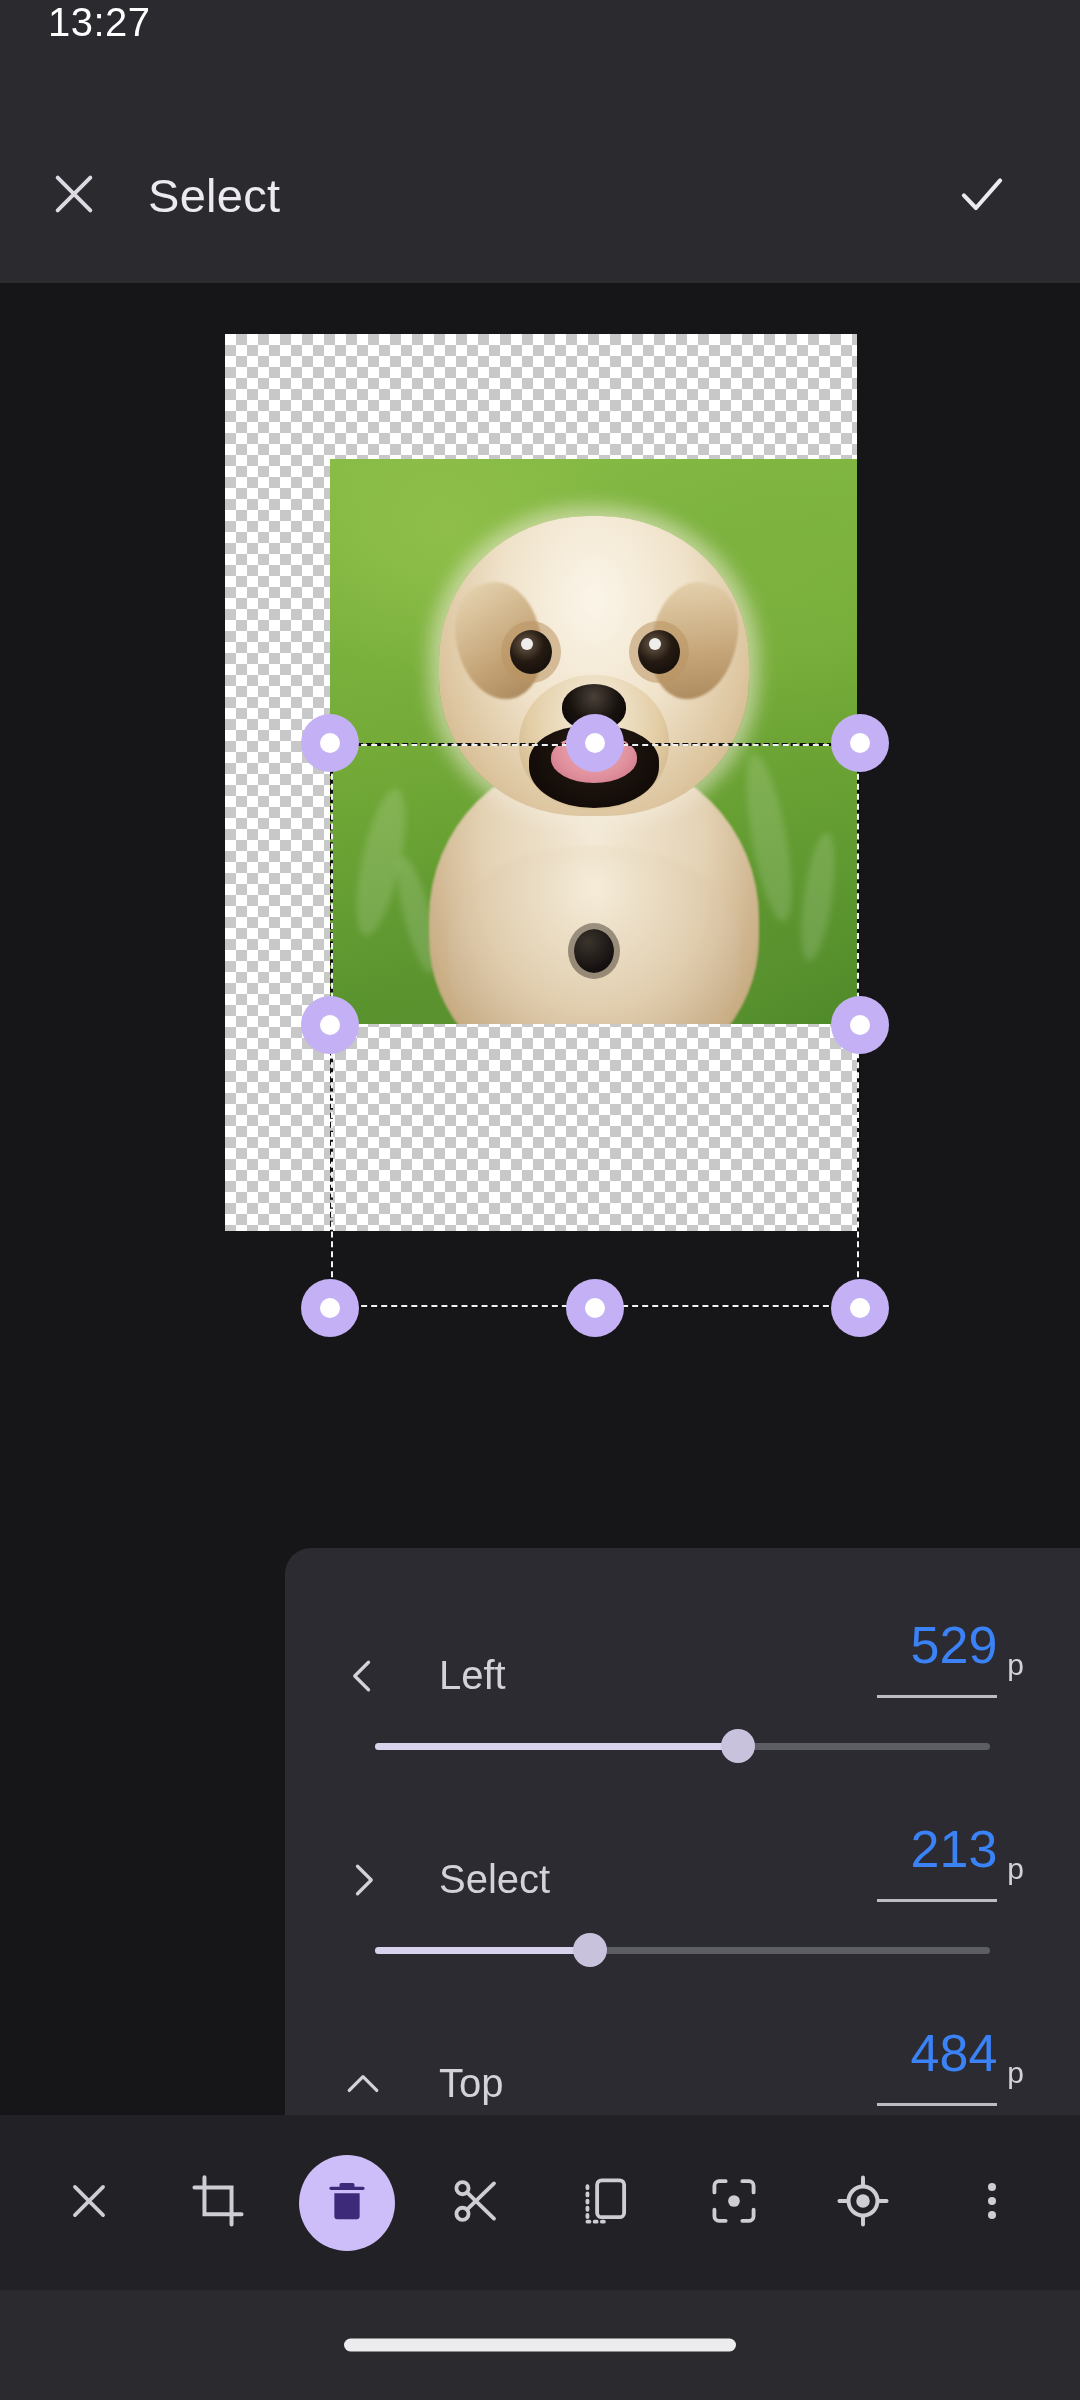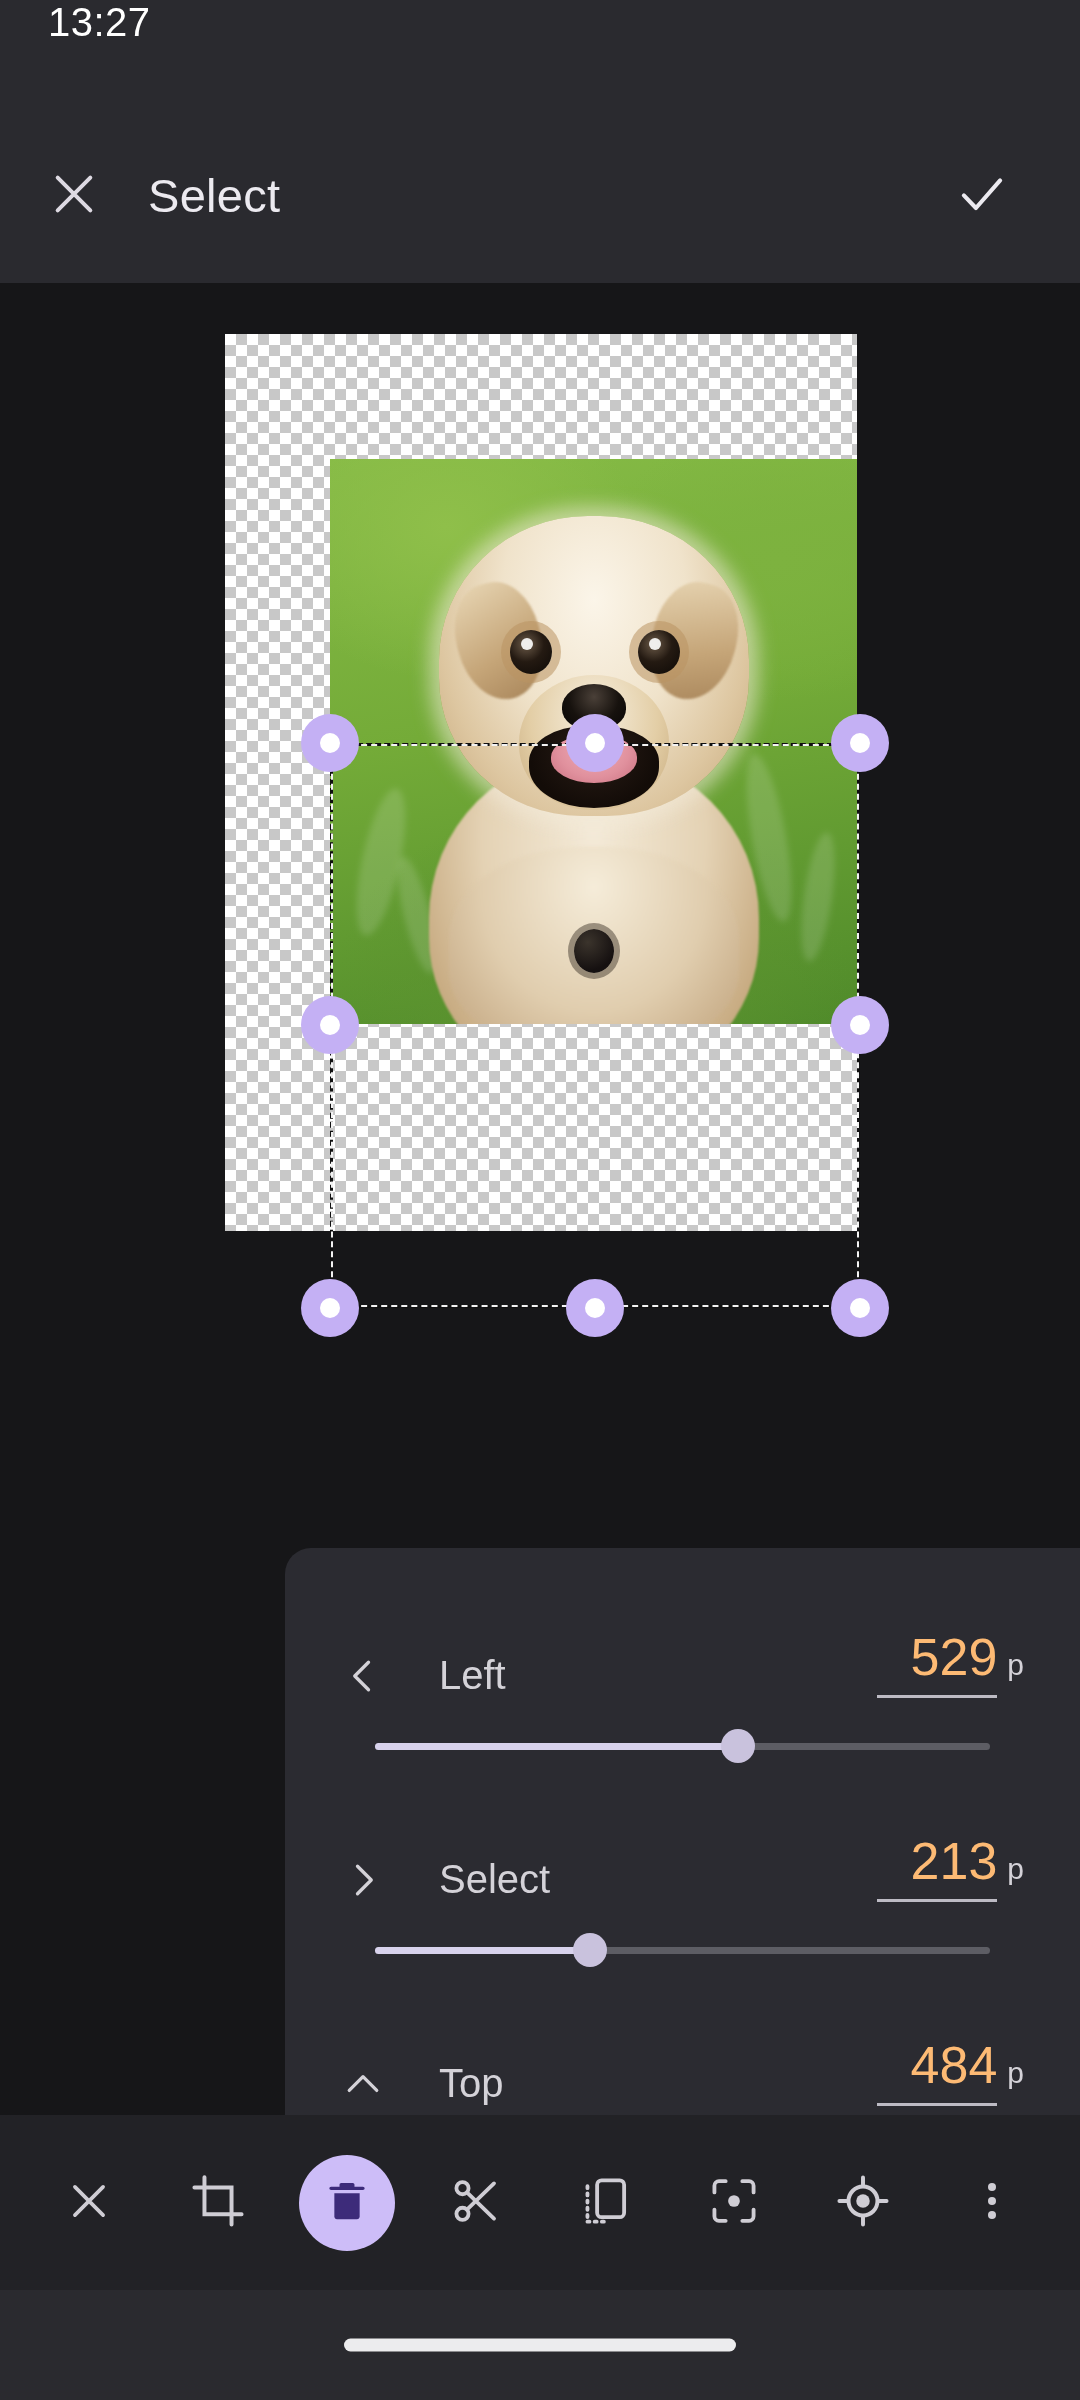--- a/index.html
+++ b/index.html
@@ -148,22 +148,22 @@
     position: absolute; left: 285px; top: 1265px; width: 795px; height: 880px;
     background: #2b2b31;
     border-radius: 26px 0 0 0;
     padding: 42px 56px 0 56px;
   }
   .row { height: 108px; display: flex; align-items: flex-end; }
   .row .arrow { width: 70px; display: flex; align-items: center; }
   .row .label { flex: 0 0 auto; color: #d4d2d8; font-size: 40px; margin-left: 28px; }
   .row .valwrap { margin-left: auto; display: flex; align-items: flex-end; }
   .row .value {
-    color: #fdba74; font-size: 52px; min-width: 120px; text-align: right;
-    border-bottom: 3px solid #bdbbc4; padding-bottom: 12px; line-height: 1;
+    color: #3b82f6; font-size: 52px; min-width: 120px; text-align: right;
+    border-bottom: 3px solid #bdbbc4; padding-bottom: 24px; line-height: 1;
   }
   .row .unit { color: #d4d2d8; font-size: 30px; margin-left: 10px; padding-bottom: 16px; }
   .slider { height: 96px; display: flex; align-items: center; padding: 0 34px; }
   .track {
     position: relative; flex: 1; height: 7px; border-radius: 4px; background: #5d5d64;
   }
   .track .fill { position: absolute; left:0; top:0; height: 7px; border-radius: 4px; background: #d8d2ec; }
   .track .thumb {
     position: absolute; top: 50%; width: 34px; height: 34px; border-radius: 50%;
     background: #c9c2dd; transform: translate(-50%, -50%);

